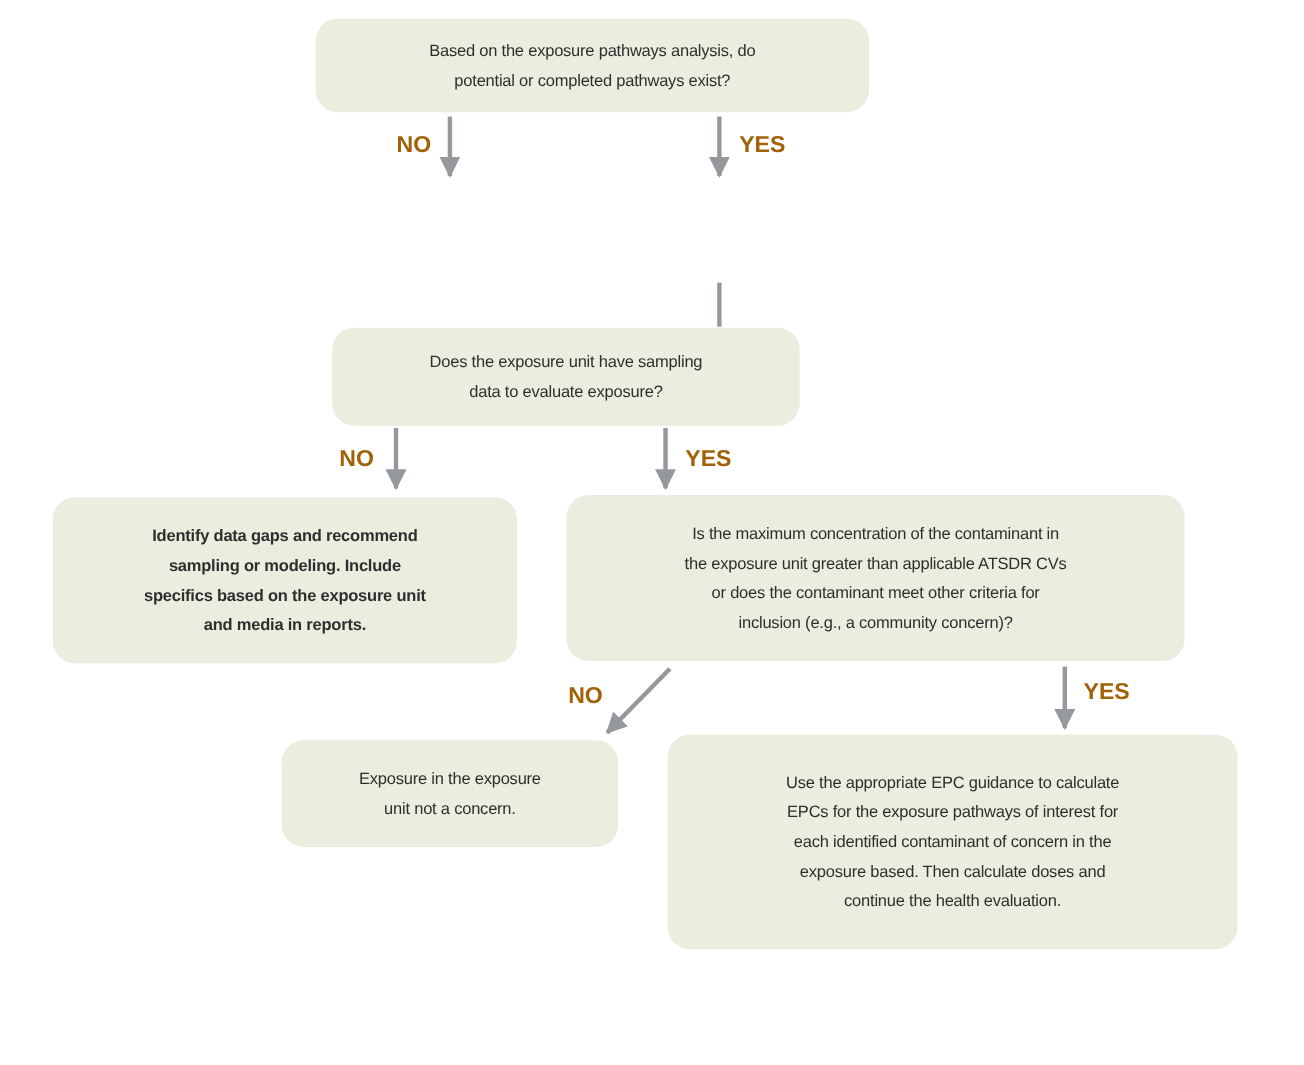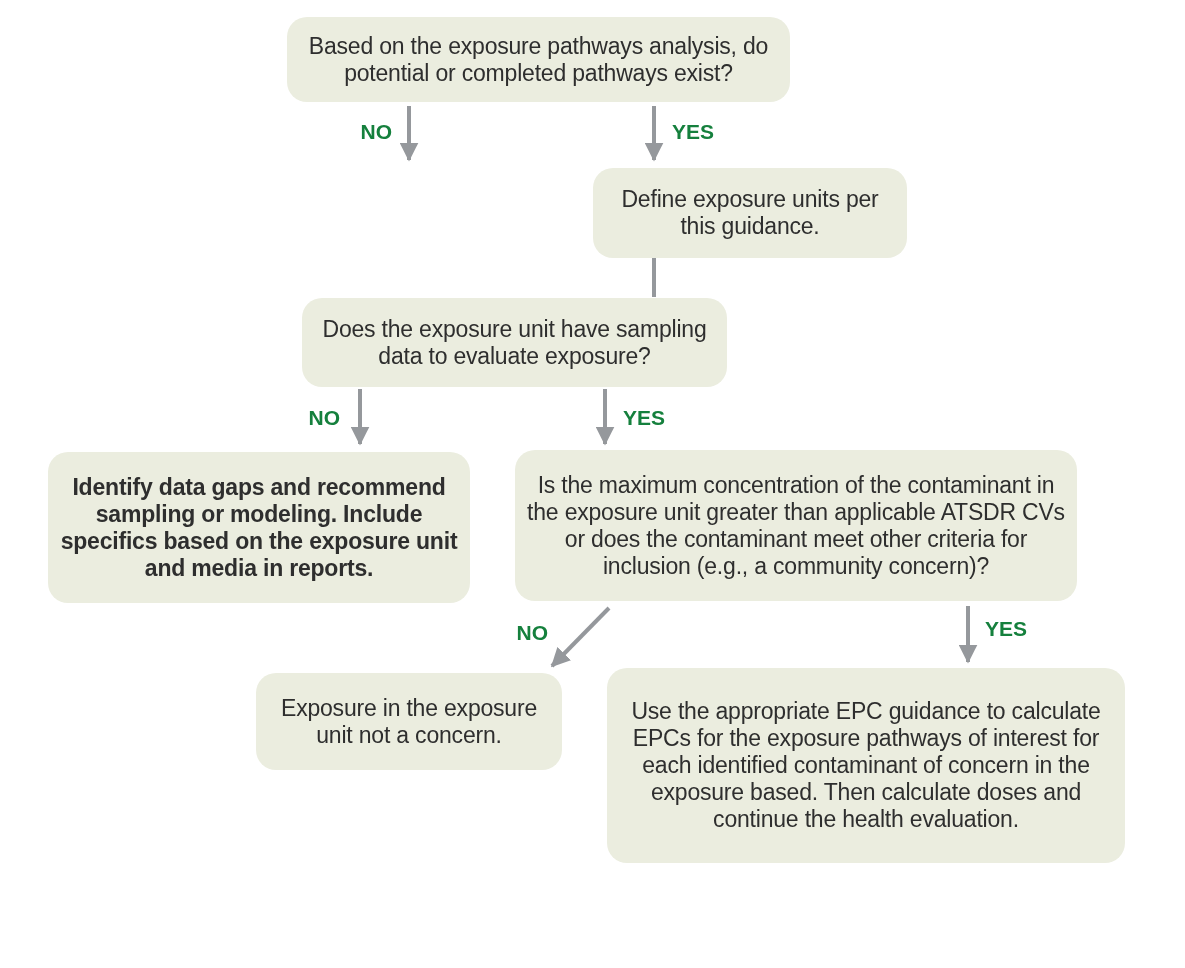--- a/index.html
+++ b/index.html
@@ -25,30 +25,30 @@
   }
   .node {
     position: absolute;
     background: #ebeddf;
     border-radius: 20px;
     display: flex;
     align-items: center;
     justify-content: center;
     text-align: center;
     color: #2e2e2e;
-    font-size: 23px;
+    font-size: 15px;
     line-height: 27px;
     letter-spacing: -0.2px;
     white-space: pre-line;
     box-sizing: border-box;
-    padding: 6px 0;
+    padding: 6px 14px;
   }
   .edge-label {
     position: absolute;
-    color: #15803d;
+    color: #a16207;
     font-size: 21px;
     font-weight: 700;
     letter-spacing: 0px;
     line-height: 24px;
   }
   .edge-label.no { text-align: right; }
   .edge-label.yes { text-align: left; }
 </style>
 </head>
 <body>
@@ -69,24 +69,20 @@
     <line x1="609" y1="608" x2="552" y2="666" stroke="#95989c" stroke-width="4" marker-end="url(#ah)"></line>
     <line x1="968" y1="606" x2="968" y2="662" stroke="#95989c" stroke-width="4" marker-end="url(#ah)"></line>
   </svg>
 
   <div class="node" style="left:287px; top:17px; width:503px; height:85px;">
     <span>Based on the exposure pathways analysis, do
 potential or completed pathways exist?</span>
   </div>
 
 
-  <div class="node" style="left:593px; top:168px; width:314px; height:90px;">
-    <span>Define exposure units per
-this guidance.</span>
-  </div>
 
   <div class="node" style="left:302px; top:298px; width:425px; height:89px;">
     <span>Does the exposure unit have sampling
 data to evaluate exposure?</span>
   </div>
 
   <div class="node" style="left:48px; top:452px; width:422px; height:151px;font-weight:bold;">
     <span>Identify data gaps and recommend
 sampling or modeling. Include
 specifics based on the exposure unit

